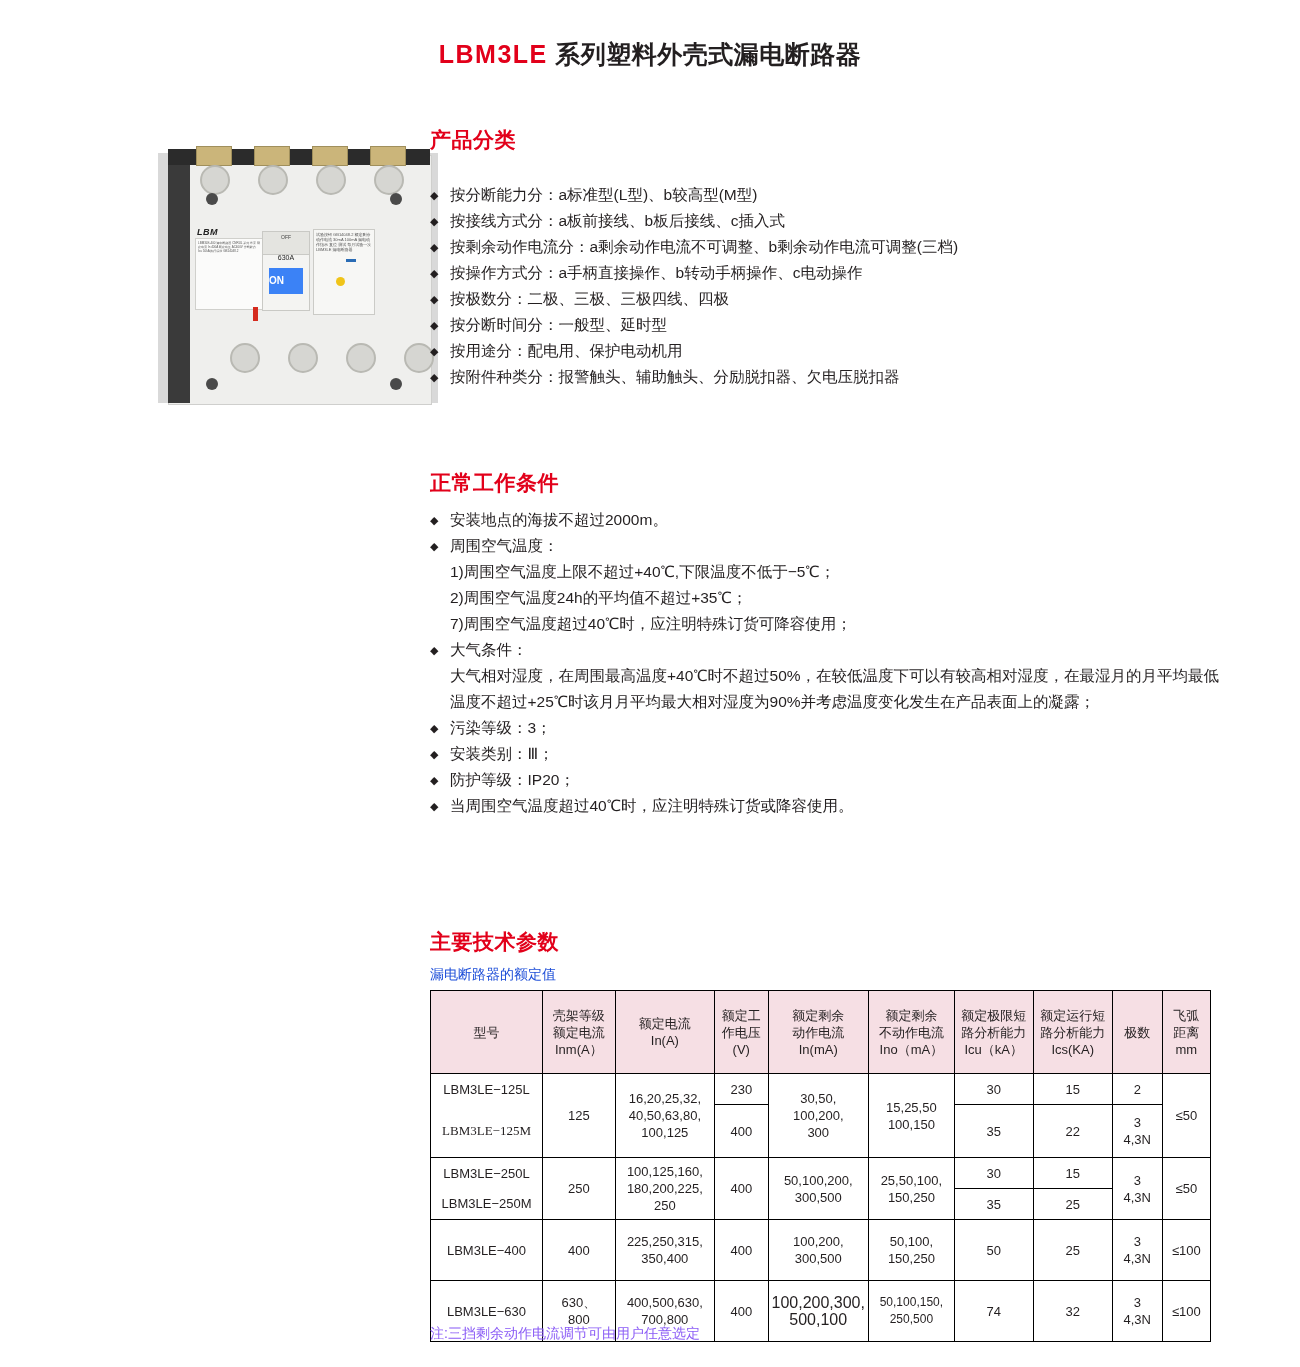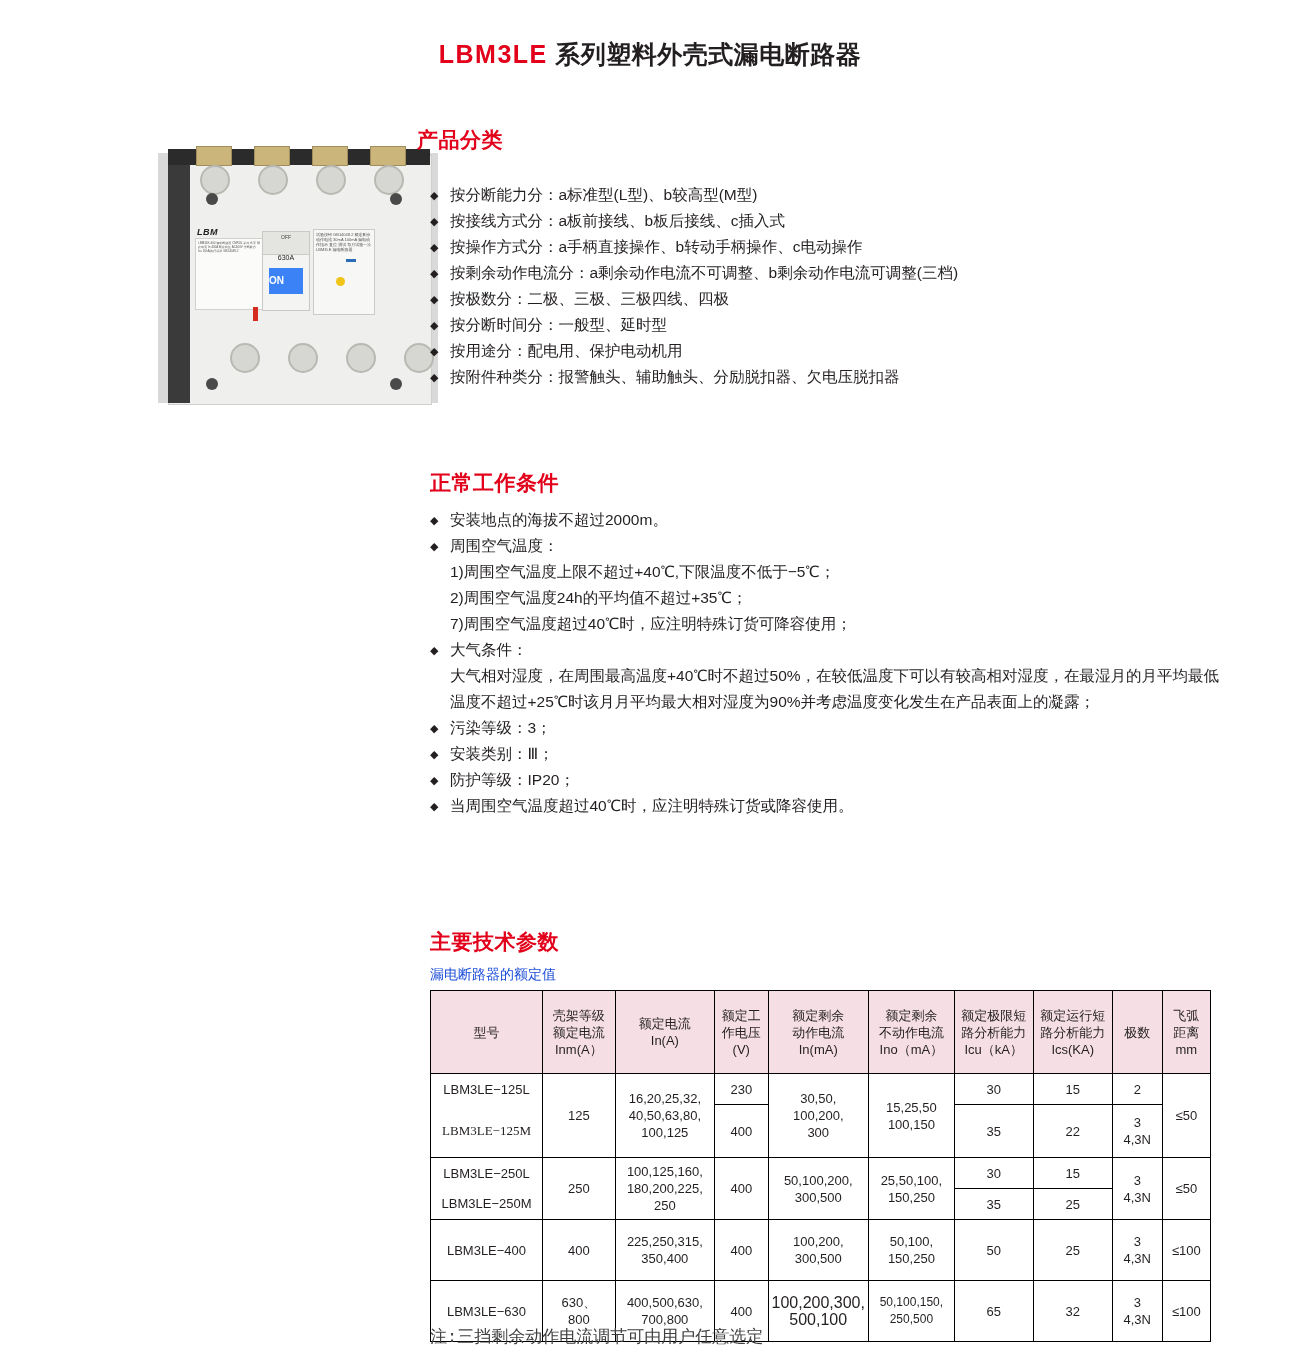--- a/index.html
+++ b/index.html
@@ -285,23 +285,22 @@
   }
   td.model {
     text-align: left;
     padding-left: 6px;
     white-space: nowrap;
   }
   .tbl-note {
     position: absolute;
     left: 430px;
     top: 1325px;
-    font-size: 17px;
-    color: #404040;
-    font-family: Liberation Mono, monospace;
+    font-size: 14px;
+    color: #8b5cf6;
   }
 </style>
 </head>
 <body>
 
 <div class="page">
 
   <div class="doc-title">
     <span class="brand">LBM3LE</span>
     <span class="rest">系列塑料外壳式漏电断路器</span>
@@ -340,27 +339,27 @@
       <div class="pi-amp">630A</div>
       <div class="pi-on">ON</div>
     </div>
 
     <div class="pi-right-panel">试验按钮 GB14048.2 额定剩余动作电流 30mA 100mA 漏电动作指示 复位 测试 每月试验一次 LBM3LE 漏电断路器</div>
     <div class="pi-dot-yellow"></div>
     <div class="pi-dot-blue"></div>
     <div class="pi-red-tick"></div>
   </div>
 
-  <div class="sec-h" style="left:417px; top:126px;font-family:Liberation Serif, serif;">产品分类</div>
+  <div class="sec-h" style="left:430px; top:126px;font-family:Liberation Serif, serif;">产品分类</div>
 
   <div class="bullet-list" style="left:430px; top:182px;">
     <div class="bl-row">按分断能力分：a标准型(L型)、b较高型(M型)</div>
     <div class="bl-row">按接线方式分：a板前接线、b板后接线、c插入式</div>
+    <div class="bl-row">按剩余动作电流分：a剩余动作电流不可调整、b剩余动作电流可调整(三档)</div>
     <div class="bl-row">按操作方式分：a手柄直接操作、b转动手柄操作、c电动操作</div>
-    <div class="bl-row">按剩余动作电流分：a剩余动作电流不可调整、b剩余动作电流可调整(三档)</div>
     <div class="bl-row">按极数分：二极、三极、三极四线、四极</div>
     <div class="bl-row">按分断时间分：一般型、延时型</div>
     <div class="bl-row">按用途分：配电用、保护电动机用</div>
     <div class="bl-row">按附件种类分：报警触头、辅助触头、分励脱扣器、欠电压脱扣器</div>
   </div>
 
   <div class="sec-h" style="left:430px; top:469px;">正常工作条件</div>
 
   <div class="bullet-list" style="left:430px; top:507px; width:790px;">
     <div class="bl-row">安装地点的海拔不超过2000m。</div>
@@ -448,21 +447,21 @@
         <td>≤100</td>
       </tr>
 
       <tr>
         <td class="model">LBM3LE−630</td>
         <td>630、<br>800</td>
         <td style="height:56px;">400,500,630,<br>700,800</td>
         <td>400</td>
         <td style="font-size:16px;">100,200,300,<br>500,100</td>
         <td style="font-size:12px;">50,100,150,<br>250,500</td>
-        <td>65</td>
+        <td>74</td>
         <td>32</td>
         <td>3<br>4,3N</td>
         <td>≤100</td>
       </tr>
     </tbody>
   </table>
 
   <div class="tbl-note">注:三挡剩余动作电流调节可由用户任意选定</div>
 
 </div>

